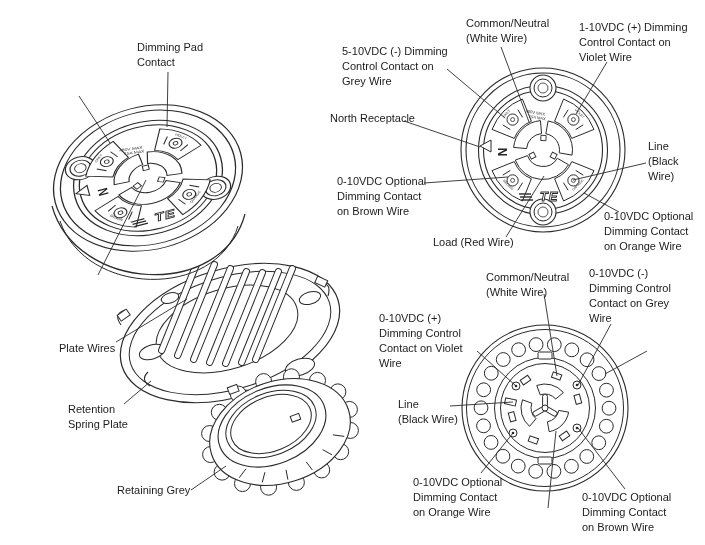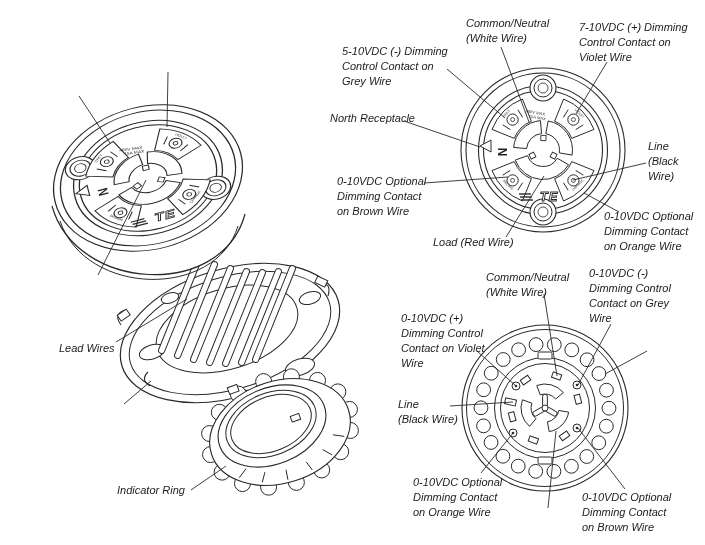--- a/index.html
+++ b/index.html
@@ -1,19 +1,19 @@
 <!DOCTYPE html>
 <html><head>
 <meta charset="utf-8">
 <style>
   html,body{margin:0;padding:0;background:#ffffff;}
   .stage{position:relative;width:705px;height:545px;background:#ffffff;overflow:hidden;
          font-family:"Liberation Sans",sans-serif;}
   #fig{position:absolute;left:0;top:0;}
-  .lbl{position:absolute;font-size:11px;line-height:15px;color:#1c1c1c;white-space:pre-line;font-style:italic;}
+  .lbl{position:absolute;font-size:11px;line-height:15px;color:#1c1c1c;white-space:pre-line;}
 </style>
 </head>
 <body>
 
 <div class="stage">
   <svg id="fig" width="705" height="545" viewBox="0 0 705 545">
       <g>
         <ellipse cx="230" cy="333" rx="113" ry="64" transform="rotate(-17 230 333)" fill="#fff" stroke="#2a2a2a" stroke-width="1.2"></ellipse>
         <ellipse cx="230" cy="333" rx="104" ry="56" transform="rotate(-17 230 333)" fill="none" stroke="#2a2a2a" stroke-width="1"></ellipse>
         <ellipse cx="227" cy="329" rx="73" ry="40" transform="rotate(-17 227 329)" fill="none" stroke="#2a2a2a" stroke-width="1"></ellipse>
@@ -244,44 +244,48 @@
         <line x1="544" y1="294" x2="557" y2="376" stroke="#2a2a2a" stroke-width="0.9"></line>
         <line x1="611" y1="324" x2="578" y2="385" stroke="#2a2a2a" stroke-width="0.9"></line>
         <line x1="647" y1="351" x2="605" y2="374" stroke="#2a2a2a" stroke-width="0.9"></line>
         <line x1="450" y1="406" x2="513" y2="402" stroke="#2a2a2a" stroke-width="0.9"></line>
         <line x1="481" y1="473" x2="513" y2="433" stroke="#2a2a2a" stroke-width="0.9"></line>
         <line x1="548" y1="508" x2="556" y2="431" stroke="#2a2a2a" stroke-width="0.9"></line>
         <line x1="625" y1="489" x2="578" y2="428" stroke="#2a2a2a" stroke-width="0.9"></line>
       </g>
     </svg>
 
-  <div class="lbl" style="left:59px;top:341px">Lead Wires</div>
-  <div class="lbl" style="left:117px;top:483px">Indicator Ring</div>
+  <div class="lbl" style="left:137px;top:40px">Dimming Pad
+Contact</div>
+  <div class="lbl" style="left:59px;top:341px">Plate Wires</div>
+  <div class="lbl" style="left:68px;top:402px">Retention
+Spring Plate</div>
+  <div class="lbl" style="left:117px;top:483px">Retaining Grey</div>
 
   <div class="lbl" style="left:342px;top:44px">5-10VDC (-) Dimming
 Control Contact on
 Grey Wire</div>
   <div class="lbl" style="left:466px;top:16px">Common/Neutral
 (White Wire)</div>
-  <div class="lbl" style="left:579px;top:20px">7-10VDC (+) Dimming
+  <div class="lbl" style="left:579px;top:20px">1-10VDC (+) Dimming
 Control Contact on
 Violet Wire</div>
   <div class="lbl" style="left:330px;top:111px">North Receptacle</div>
   <div class="lbl" style="left:648px;top:139px">Line
 (Black
 Wire)</div>
   <div class="lbl" style="left:337px;top:174px">0-10VDC Optional
 Dimming Contact
 on Brown Wire</div>
   <div class="lbl" style="left:433px;top:235px">Load (Red Wire)</div>
   <div class="lbl" style="left:604px;top:209px">0-10VDC Optional
 Dimming Contact
 on Orange Wire</div>
 
-  <div class="lbl" style="left:401px;top:311px">0-10VDC (+)
+  <div class="lbl" style="left:379px;top:311px">0-10VDC (+)
 Dimming Control
 Contact on Violet
 Wire</div>
   <div class="lbl" style="left:486px;top:270px">Common/Neutral
 (White Wire)</div>
   <div class="lbl" style="left:589px;top:266px">0-10VDC (-)
 Dimming Control
 Contact on Grey
 Wire</div>
   <div class="lbl" style="left:398px;top:397px">Line

